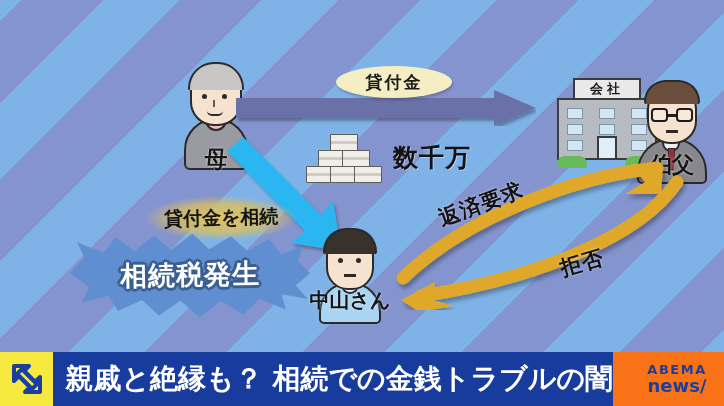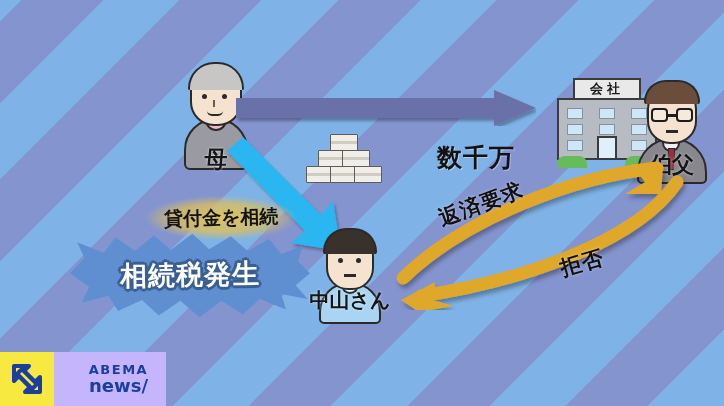--- a/index.html
+++ b/index.html
@@ -94,21 +94,20 @@
     border-radius: 1px;
   }
   #money .b::after {
     content:""; position:absolute; left:0; right:0; top:40%;
     height: 3px; background: #cfcdc2;
   }
   #label-man {
     position: absolute; left: 393px; top: 141px;
     color: #121212; font-size: 25px; letter-spacing: 1px;
     text-shadow: 1px 1px 0 rgba(255,255,255,.35);
-    margin-left: 44px;
   }
 
   
   #arrow-inherit { position: absolute; left: 225px; top: 135px; width: 125px; height: 125px; }
 
   
   #label-inherit-wrap {
     position: absolute; left: 146px; top: 196px; width: 150px; height: 44px;
     display: flex; align-items: center; justify-content: center;
     background: radial-gradient(ellipse at 50% 50%, rgba(226,196,92,.95) 0%, rgba(222,192,90,.75) 45%, rgba(210,186,100,0) 72%);
@@ -258,21 +257,21 @@
     display:flex; align-items:center; justify-content:center;
   }
   #banner-title {
     flex:1; background:#183b9e; display:flex; align-items:center;
     padding-left:12px;
   }
   #banner-title span {
     color:#fff; font-size:28px; letter-spacing:0px; white-space:nowrap;
   }
   #banner-logo {
-    width:112px; height:54px; background:#c4b5fd;
+    width:112px; height:54px; background:#f97316;
     display:flex; flex-direction:column; align-items:center; justify-content:center;
     line-height:1;
     padding-left:17px;
   }
   #banner-logo .abema {
     color:#1a3f9e; font-size:13px; font-weight:bold; letter-spacing:1.5px;
   }
   #banner-logo .news {
     color:#1a3f9e; font-size:18px; font-weight:bold; letter-spacing:0px; margin-top:1px;
   }
@@ -299,20 +298,21 @@
 
   <svg id="arrow-loan" viewBox="0 0 300 36">
     <defs>
       <filter id="sh1" x="-20%" y="-20%" width="150%" height="160%">
         <feDropShadow dx="2" dy="3" stdDeviation="1.6" flood-color="#000" flood-opacity="0.3"></feDropShadow>
       </filter>
     </defs>
     <path d="M0,8 L258,8 L258,0 L300,18 L258,36 L258,28 L0,28 Z" fill="#6a6fa8" filter="url(#sh1)"></path>
   </svg>
 
+  <div id="label-loan" class="jp">貸付金</div>
 
   <div id="money">
     <div class="b" style="left:6px;  top:34px; width:28px; height:17px;"></div>
     <div class="b" style="left:30px; top:34px; width:28px; height:17px;"></div>
     <div class="b" style="left:54px; top:34px; width:28px; height:17px;"></div>
     <div class="b" style="left:18px; top:18px; width:28px; height:17px;"></div>
     <div class="b" style="left:42px; top:18px; width:28px; height:17px;"></div>
     <div class="b" style="left:30px; top:2px;  width:28px; height:17px;"></div>
   </div>
   <div id="label-man" class="jp">数千万</div>
@@ -391,19 +391,22 @@
   <div id="label-demand" class="jp">返済要求</div>
   <div id="label-refuse" class="jp">拒否</div>
 
   <div id="banner">
     <div id="banner-icon">
       <svg width="36" height="36" viewBox="0 0 36 36">
         <path d="M8,13 L13,8 L26,21 L31,16 L31,31 L16,31 L21,26 Z" fill="none" stroke="#1a3f9e" stroke-width="4" stroke-linejoin="round"></path>
         <path d="M28,23 L23,28 L10,15 L5,20 L5,5 L20,5 L15,10 Z" fill="none" stroke="#1a3f9e" stroke-width="4" stroke-linejoin="round"></path>
       </svg>
     </div>
+    <div id="banner-title">
+      <span class="jp">親戚と絶縁も？ 相続での金銭トラブルの闇</span>
+    </div>
     <div id="banner-logo">
       <div class="abema">ABEMA</div>
       <div class="news">news/</div>
     </div>
   </div>
 
 </div>
 
 </body></html>

